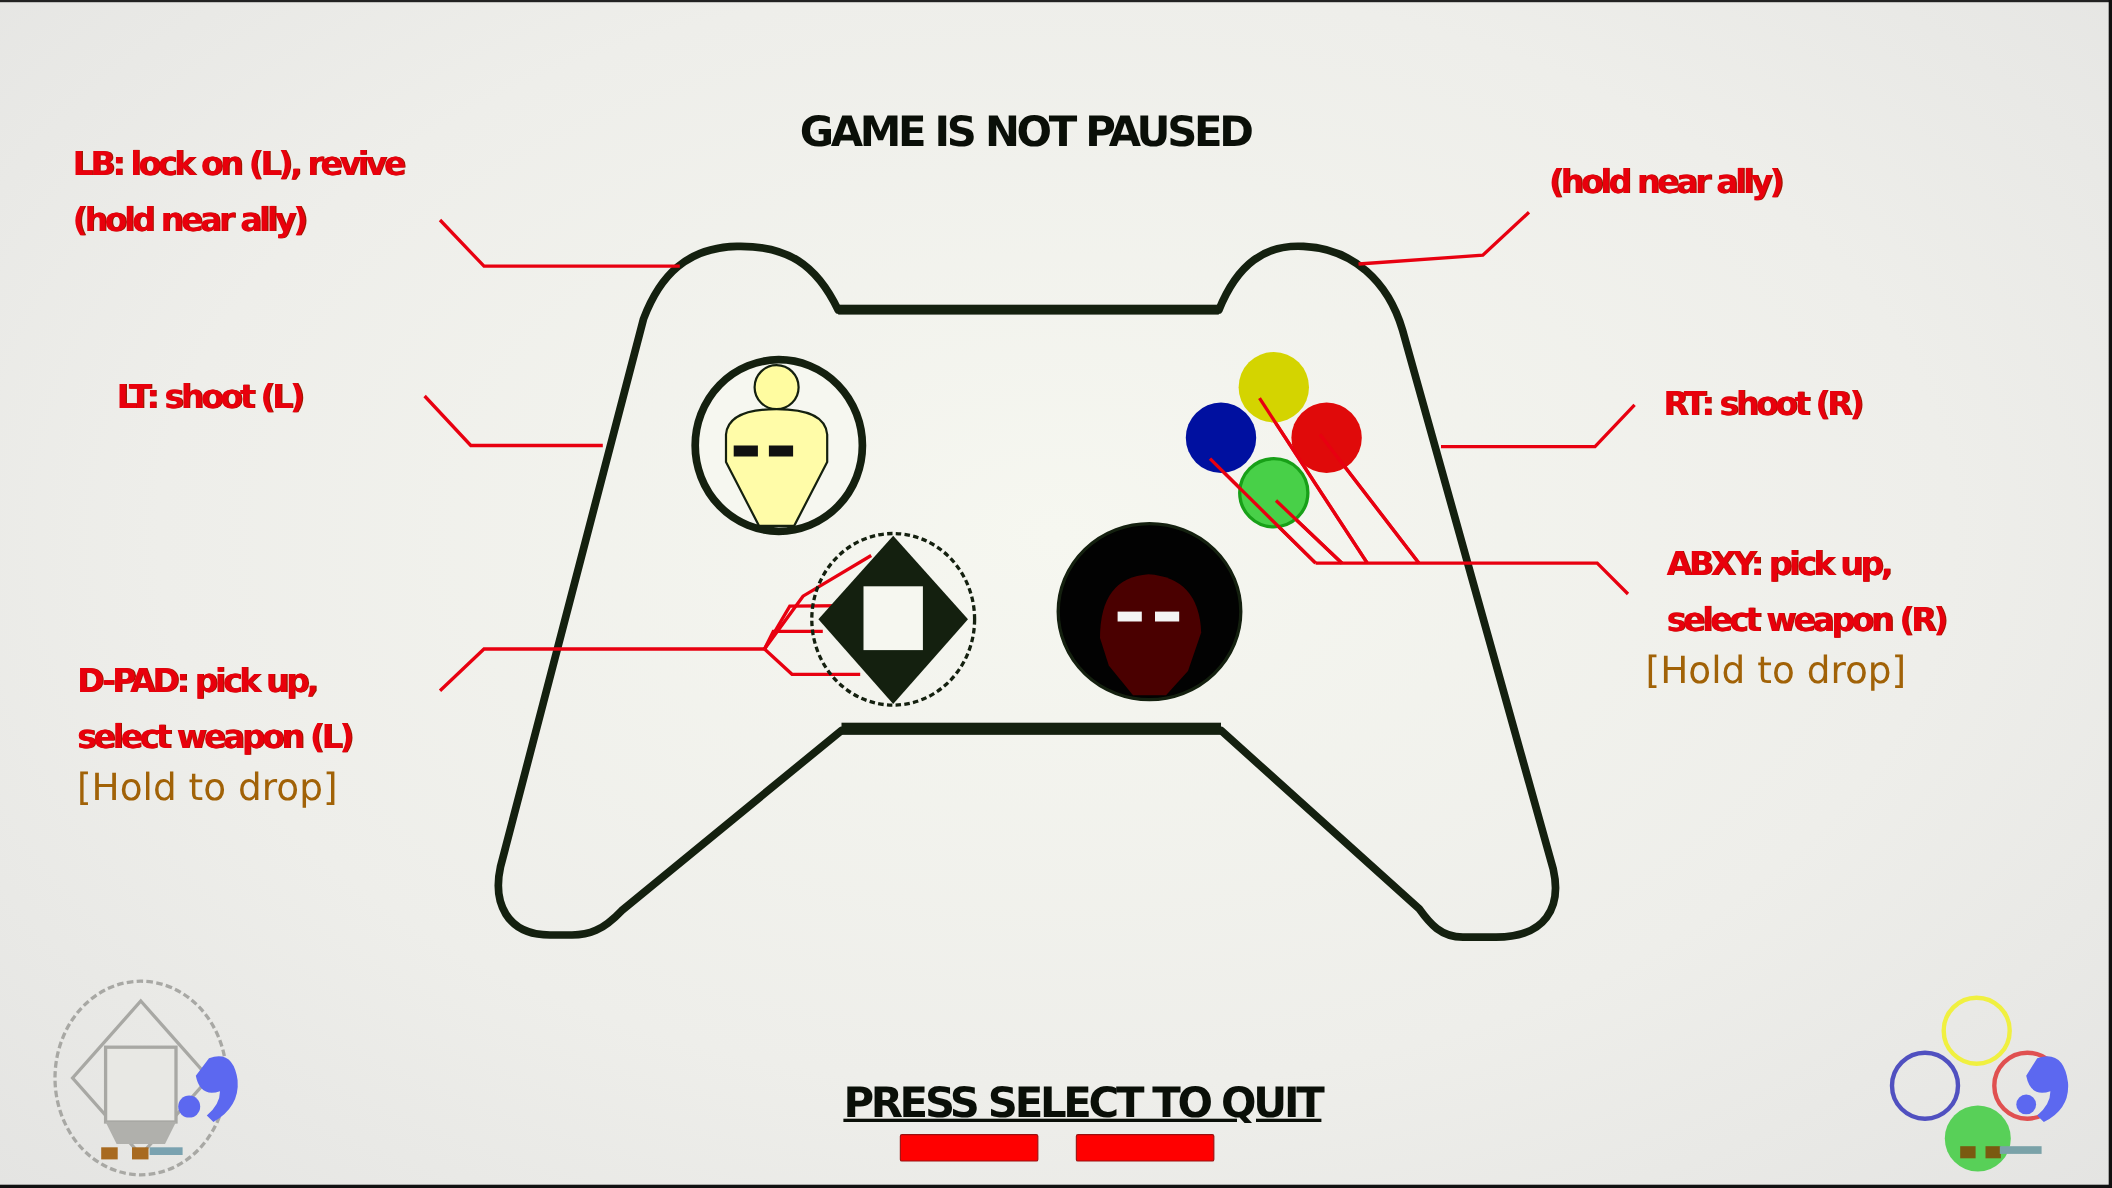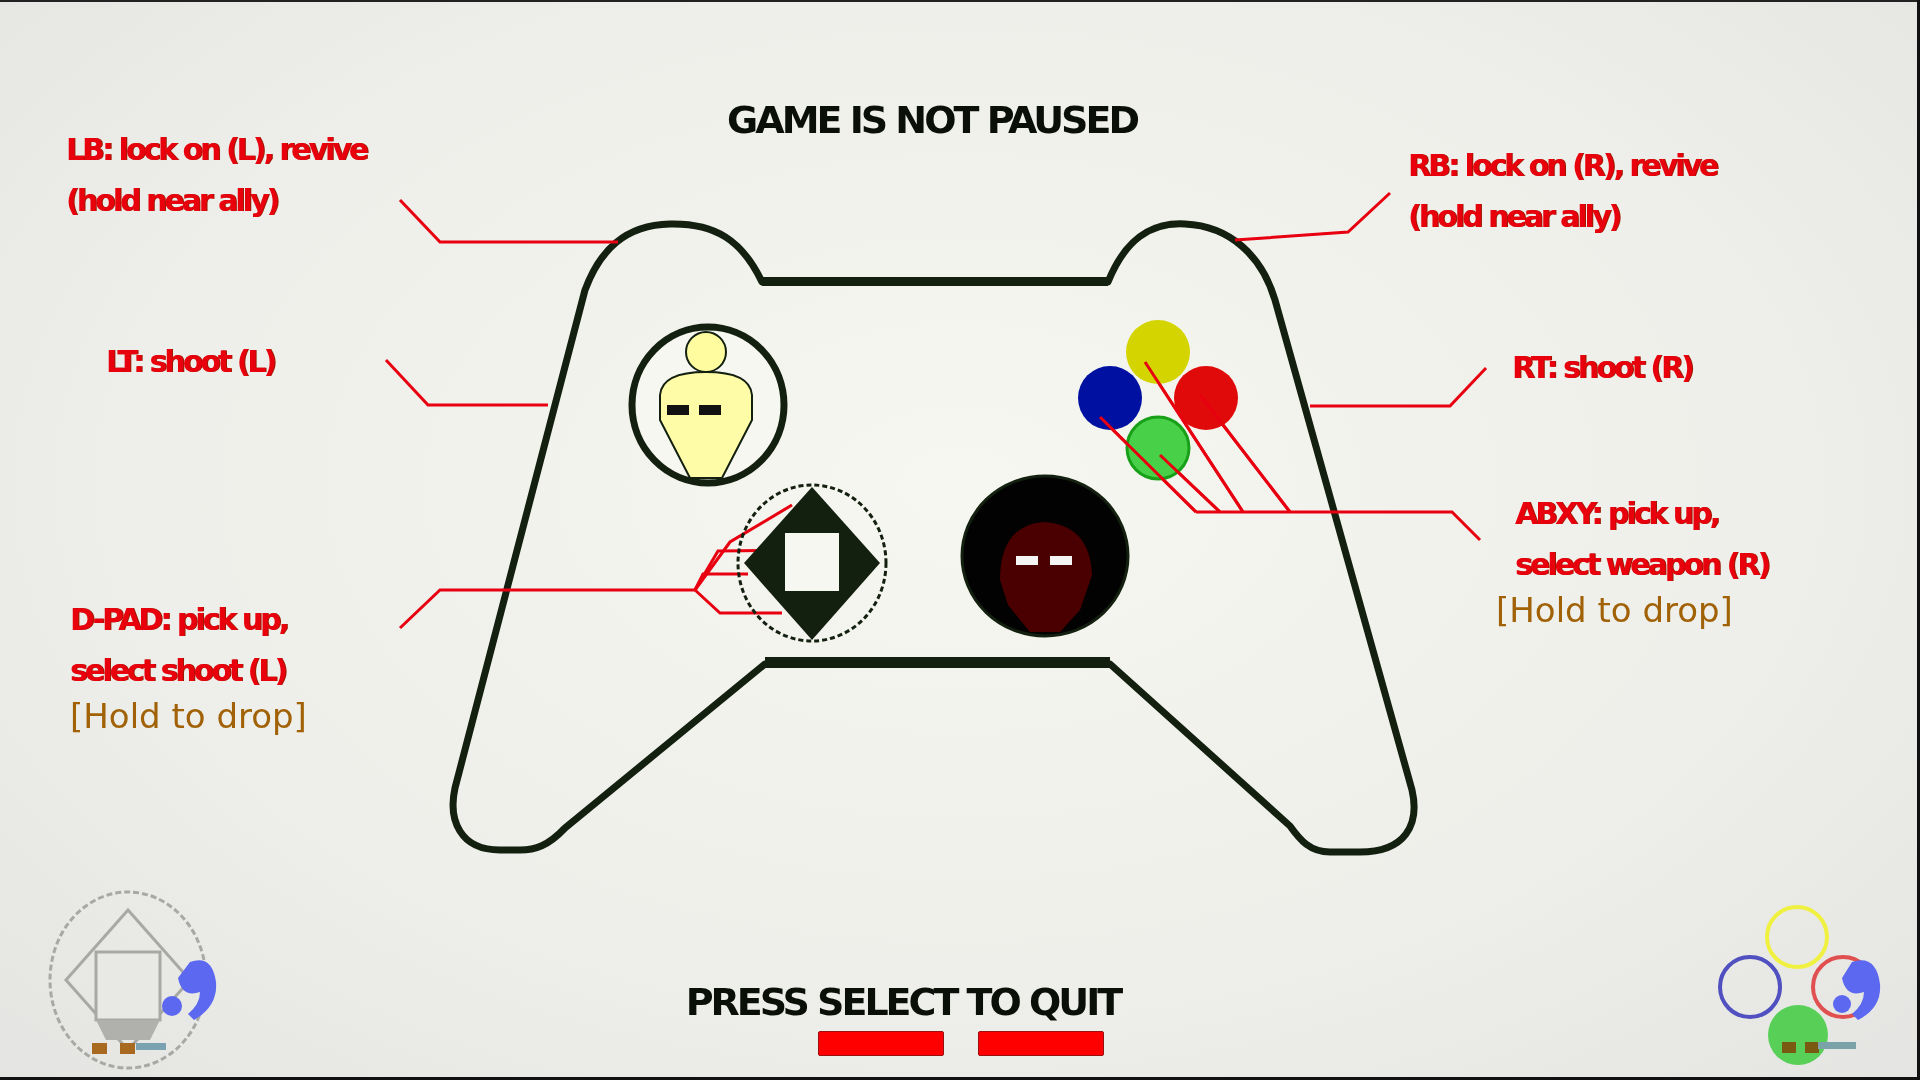--- a/index.html
+++ b/index.html
@@ -131,39 +131,38 @@
 </svg>
 
 <div class="title" style="left:932px;top:98px;">GAME IS NOT PAUSED</div>
 
 <div class="lbl" style="left:66px;top:124px;">
   <div>LB: lock on (L), revive</div>
   <div>(hold near ally)</div>
 </div>
 
 <div class="lbl" style="left:1408px;top:140px;">
-  <div>RB: lock on (R), revive</div>
   <div>(hold near ally)</div>
 </div>
 
 <div class="lbl" style="left:106px;top:336px;">
   <div>LT: shoot (L)</div>
 </div>
 
 <div class="lbl" style="left:1512px;top:342px;">
   <div>RT: shoot (R)</div>
 </div>
 
 <div class="lbl" style="left:70px;top:594px;">
   <div>D-PAD: pick up,</div>
-  <div>select shoot (L)</div>
+  <div>select weapon (L)</div>
 </div>
 <div class="hint" style="left:70px;top:696px;">[Hold to drop]</div>
 
 <div class="lbl" style="left:1494px;top:488px;margin-left:21px;">
   <div>ABXY: pick up,</div>
   <div>select weapon (R)</div>
 </div>
 <div class="hint" style="left:1496px;top:590px;">[Hold to drop]</div>
 
-<div class="title" style="left:903px;top:980px;">PRESS SELECT TO QUIT</div>
+<div class="title" style="left:984px;top:980px;text-decoration:underline;">PRESS SELECT TO QUIT</div>
 <div class="bar" style="left:818px;top:1031px;width:124px;height:23px;"></div>
 <div class="bar" style="left:978px;top:1031px;width:124px;height:23px;"></div>
 
 </body></html>

